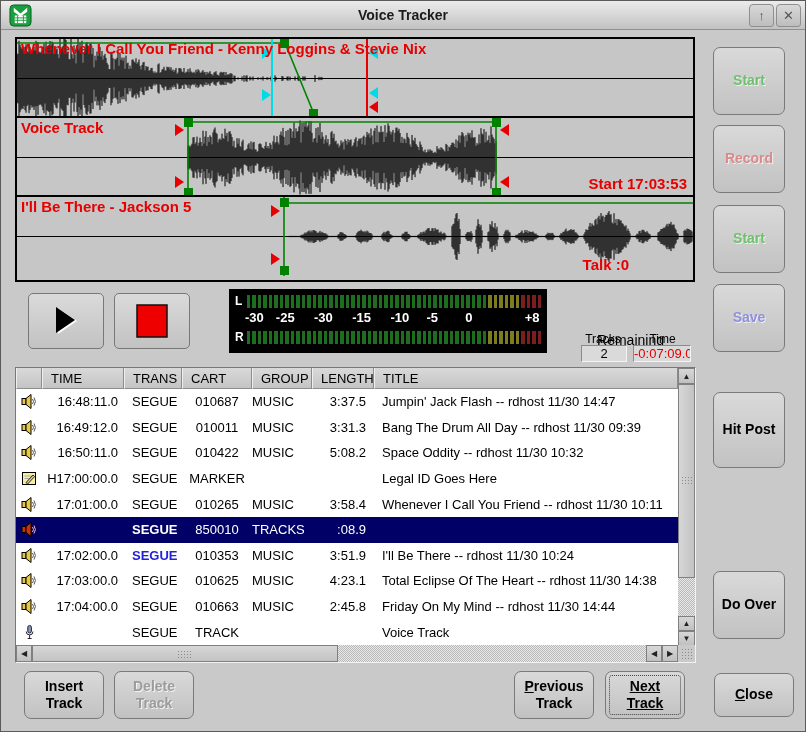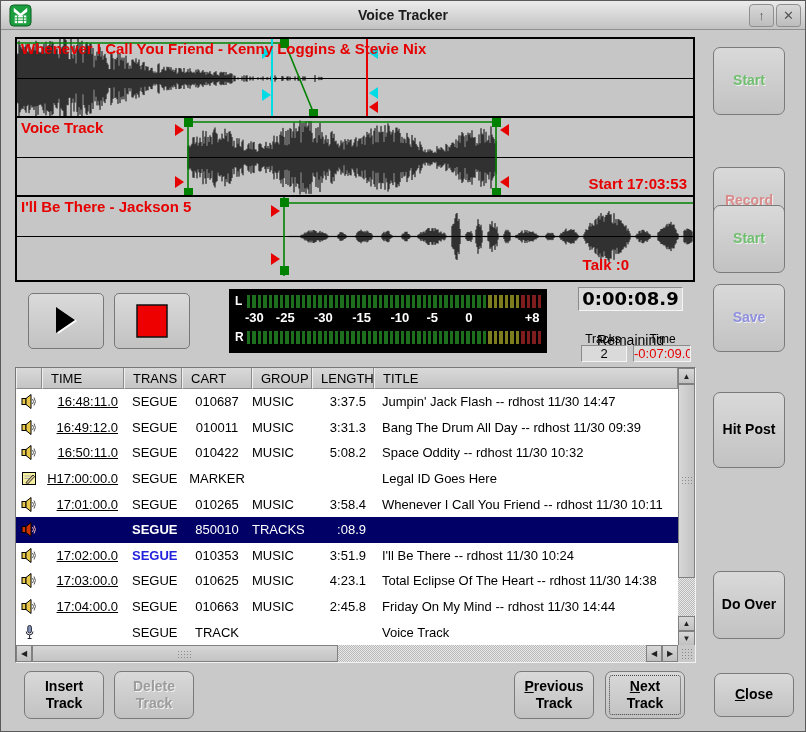--- a/index.html
+++ b/index.html
@@ -105,21 +105,21 @@
     font-size:13px;color:#000;padding:3px 0 0 8px;
     border-right:1px solid #8c8c8c;border-left:1px solid #efefef;
     border-bottom:1px solid #8c8c8c;white-space:nowrap;overflow:hidden;flex:none;
   }
   .log-rows{position:relative;height:256px;overflow:hidden;background:#fff;width:662px;}
   .log-row{display:flex;height:25.6px;align-items:center;background:#fff;}
   .log-row.sel{background:var(--selbg);color:#fff;}
   .c{flex:none;font-size:13px;color:#000;white-space:nowrap;overflow:hidden;}
   .log-row.sel .c{color:#fff;}
   .c-icon{width:26px;display:flex;justify-content:center;align-items:center;}
-  .c-time{width:82px;text-align:right;padding-right:6px;text-decoration:underline;}
+  .c-time{width:82px;text-align:right;padding-right:6px;}
   .c-trans{width:58px;padding-left:8px;}
   .c-cart{width:70px;text-align:center;}
   .c-group{width:60px;text-align:left;}
   .c-length{width:62px;text-align:right;padding-right:8px;}
   .c-title{width:304px;padding-left:8px;}
   .t-bold{font-weight:bold;}
   .t-blue{font-weight:bold;color:#2222dd;}
   
   .dither{
     background-color:#e8e8e8;
@@ -163,23 +163,23 @@
     background:linear-gradient(180deg,#d9d9d9,#c2c2c2);
     border:1px solid #7a7a7a;border-radius:7px;
     display:flex;flex-direction:column;align-items:center;justify-content:center;
     font-weight:bold;font-size:14px;color:#000;line-height:1.25;
     text-align:center;
   }
   .btn.disabled{color:#9c9c9c;text-shadow:1px 1px 0 rgba(255,255,255,.75);}
   .btn .u{text-decoration:underline;}
   .rb{left:712px;width:72px;height:68px;}
   .rb.green{color:#6fbf6f;text-shadow:1px 1px 0 rgba(255,255,255,.7);}
-  .rb.red{color:#d98b8b;text-shadow:1px 1px 0 rgba(255,255,255,.7);margin-top:42px;}
+  .rb.red{color:#d98b8b;text-shadow:1px 1px 0 rgba(255,255,255,.7);}
   .rb.blue{color:#8f8fdf;text-shadow:1px 1px 0 rgba(255,255,255,.7);}
-  .focus-dotted{outline:1px dotted #444;outline-offset:-5px;}
+  .focus-dotted{outline:1px dotted #444;outline-offset:-5px;text-decoration:underline;}
 </style>
 </head>
 <body>
 
 <div class="window">
 
   <div class="titlebar">
     <svg class="app-icon" viewBox="0 0 24 24">
       <rect x="1" y="1" width="22" height="22" rx="4" fill="#1b9e3e" stroke="#0c5c22"></rect>
       <polygon points="5,4 12,10 19,4 19,8 12,13 5,8" fill="#ffffff"></polygon>
@@ -399,21 +399,20 @@
             <div class="seg" style="background: rgb(125, 125, 32);"></div>
             <div class="seg" style="background: rgb(125, 125, 32);"></div>
             <div class="seg" style="background: rgb(125, 29, 29);"></div>
             <div class="seg" style="background: rgb(125, 29, 29);"></div>
             <div class="seg" style="background: rgb(125, 29, 29);"></div>
             <div class="seg" style="background: rgb(125, 29, 29);"></div>
           </div>
       </div>
     </div>
 
-    <div class="timedisp">0:00:08.9</div>
     <div class="rem-label">Remaining</div>
     <div class="rem-sub tracks">Tracks</div>
     <div class="rem-sub time">Time</div>
     <div class="rem-box tracks">2</div>
     <div class="rem-box time">-0:07:09.0</div>
 
     <div class="btn rb green" style="top:17px;">
         <span>Start</span>
       </div>
     <div class="btn rb red" style="top:95px;">

